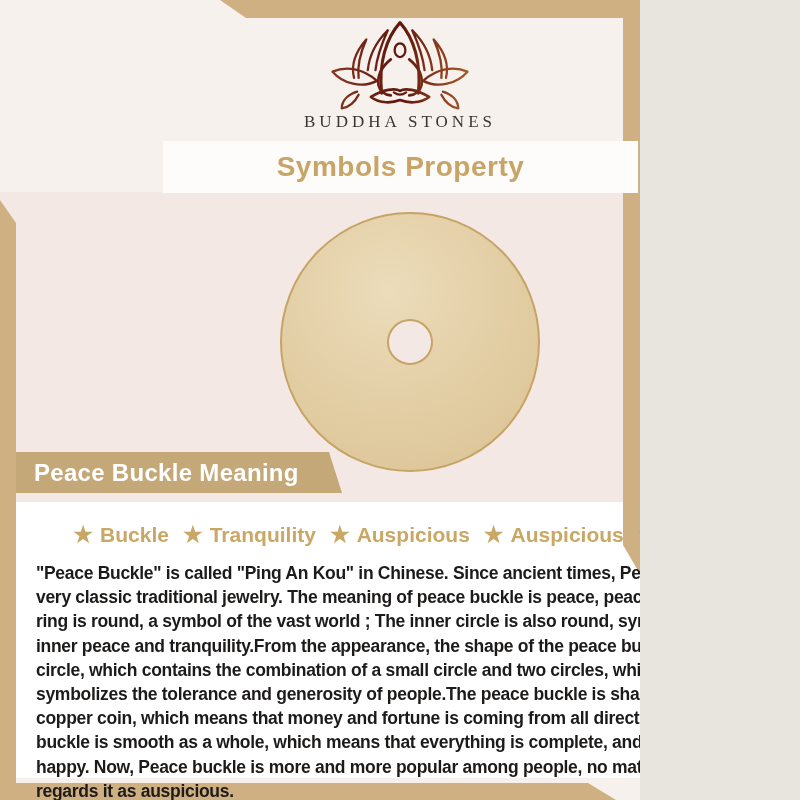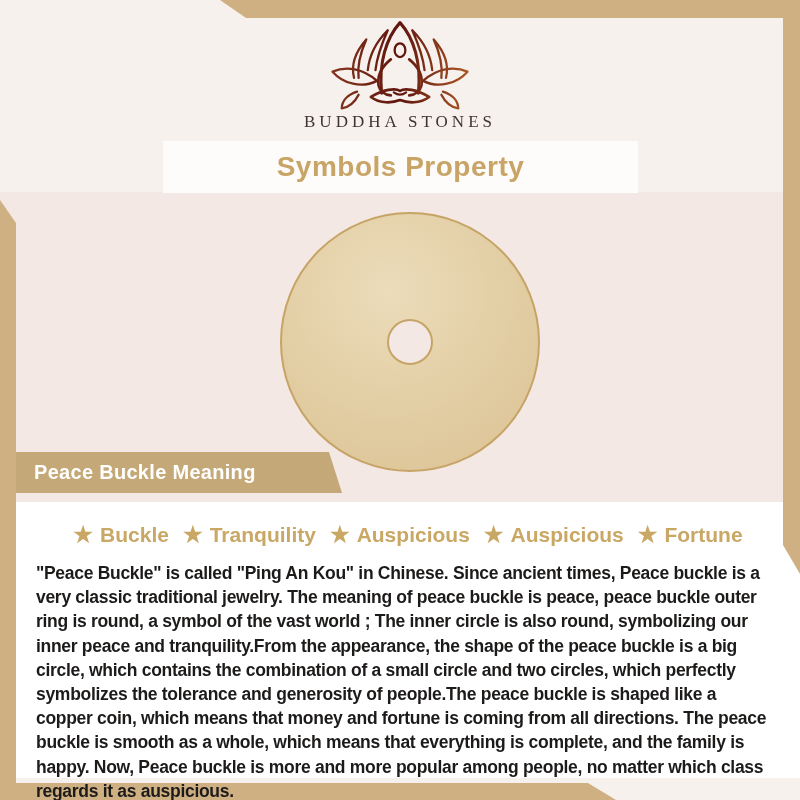--- a/index.html
+++ b/index.html
@@ -1,17 +1,17 @@
 <!DOCTYPE html>
 <html style="--tan: #cfb083; --banner_tan: #c4a877; --gold_text: #c8a466; --star_gold: #c9a765; --cream_bg: #f6f1ec; --pink_bg: #f4e8e4; --white_panel: #fdfcfb; --content_bg: #ffffff; --text_dark: #1d1b1a; --buckle_fill: #e3cfa6; --buckle_border: #c6a466; --brand_text: #3c3431; --logo_maroon: #6b1c10; --logo_rust: #b5602a;"><head>
 <meta charset="utf-8">
 <style>
   html,body{margin:0;padding:0;background:#e8e4de;}
   #canvas{
-    position:relative;width:800px;height:800px;overflow:hidden;
+    position:relative;width:640px;height:800px;overflow:hidden;
     background:var(--cream_bg);
     font-family:"Liberation Sans",sans-serif;
   }
   
   .bg-mid{position:absolute;left:0;top:192px;width:800px;height:310px;background:var(--pink_bg);}
   .bg-bottom{position:absolute;left:0;top:778px;width:800px;height:22px;background:var(--cream_bg);}
   .content-white{position:absolute;left:16px;top:502px;width:784px;height:276px;background:var(--content_bg);}
   
   .strip{position:absolute;background:var(--tan);}
   .strip-top{top:0;left:220px;width:580px;height:18px;clip-path:polygon(0 0,100% 0,100% 100%,26px 100%);}
@@ -45,21 +45,21 @@
     background:var(--pink_bg);border:2px solid var(--buckle_border);
   }
   
   .banner{
     position:absolute;left:16px;top:452px;width:326px;height:41px;
     background:var(--banner_tan);
     clip-path:polygon(0 0,calc(100% - 13px) 0,100% 100%,0 100%);
     display:flex;align-items:center;
   }
   .banner .banner-label{
-    color:#ffffff;font-size:20px;font-weight:bold;padding-left:18px;letter-spacing:.3px;
+    color:#ffffff;font-size:24px;font-weight:bold;padding-left:18px;letter-spacing:.3px;
     white-space:nowrap;
   }
   
   .props{
     position:absolute;left:16px;top:523px;width:784px;
     display:flex;justify-content:center;gap:14px;
     color:var(--star_gold);font-size:21px;font-weight:bold;
   }
   .prop-item{display:flex;align-items:center;gap:7px;white-space:nowrap;}
   .prop-item .star{font-size:22px;line-height:1;}

